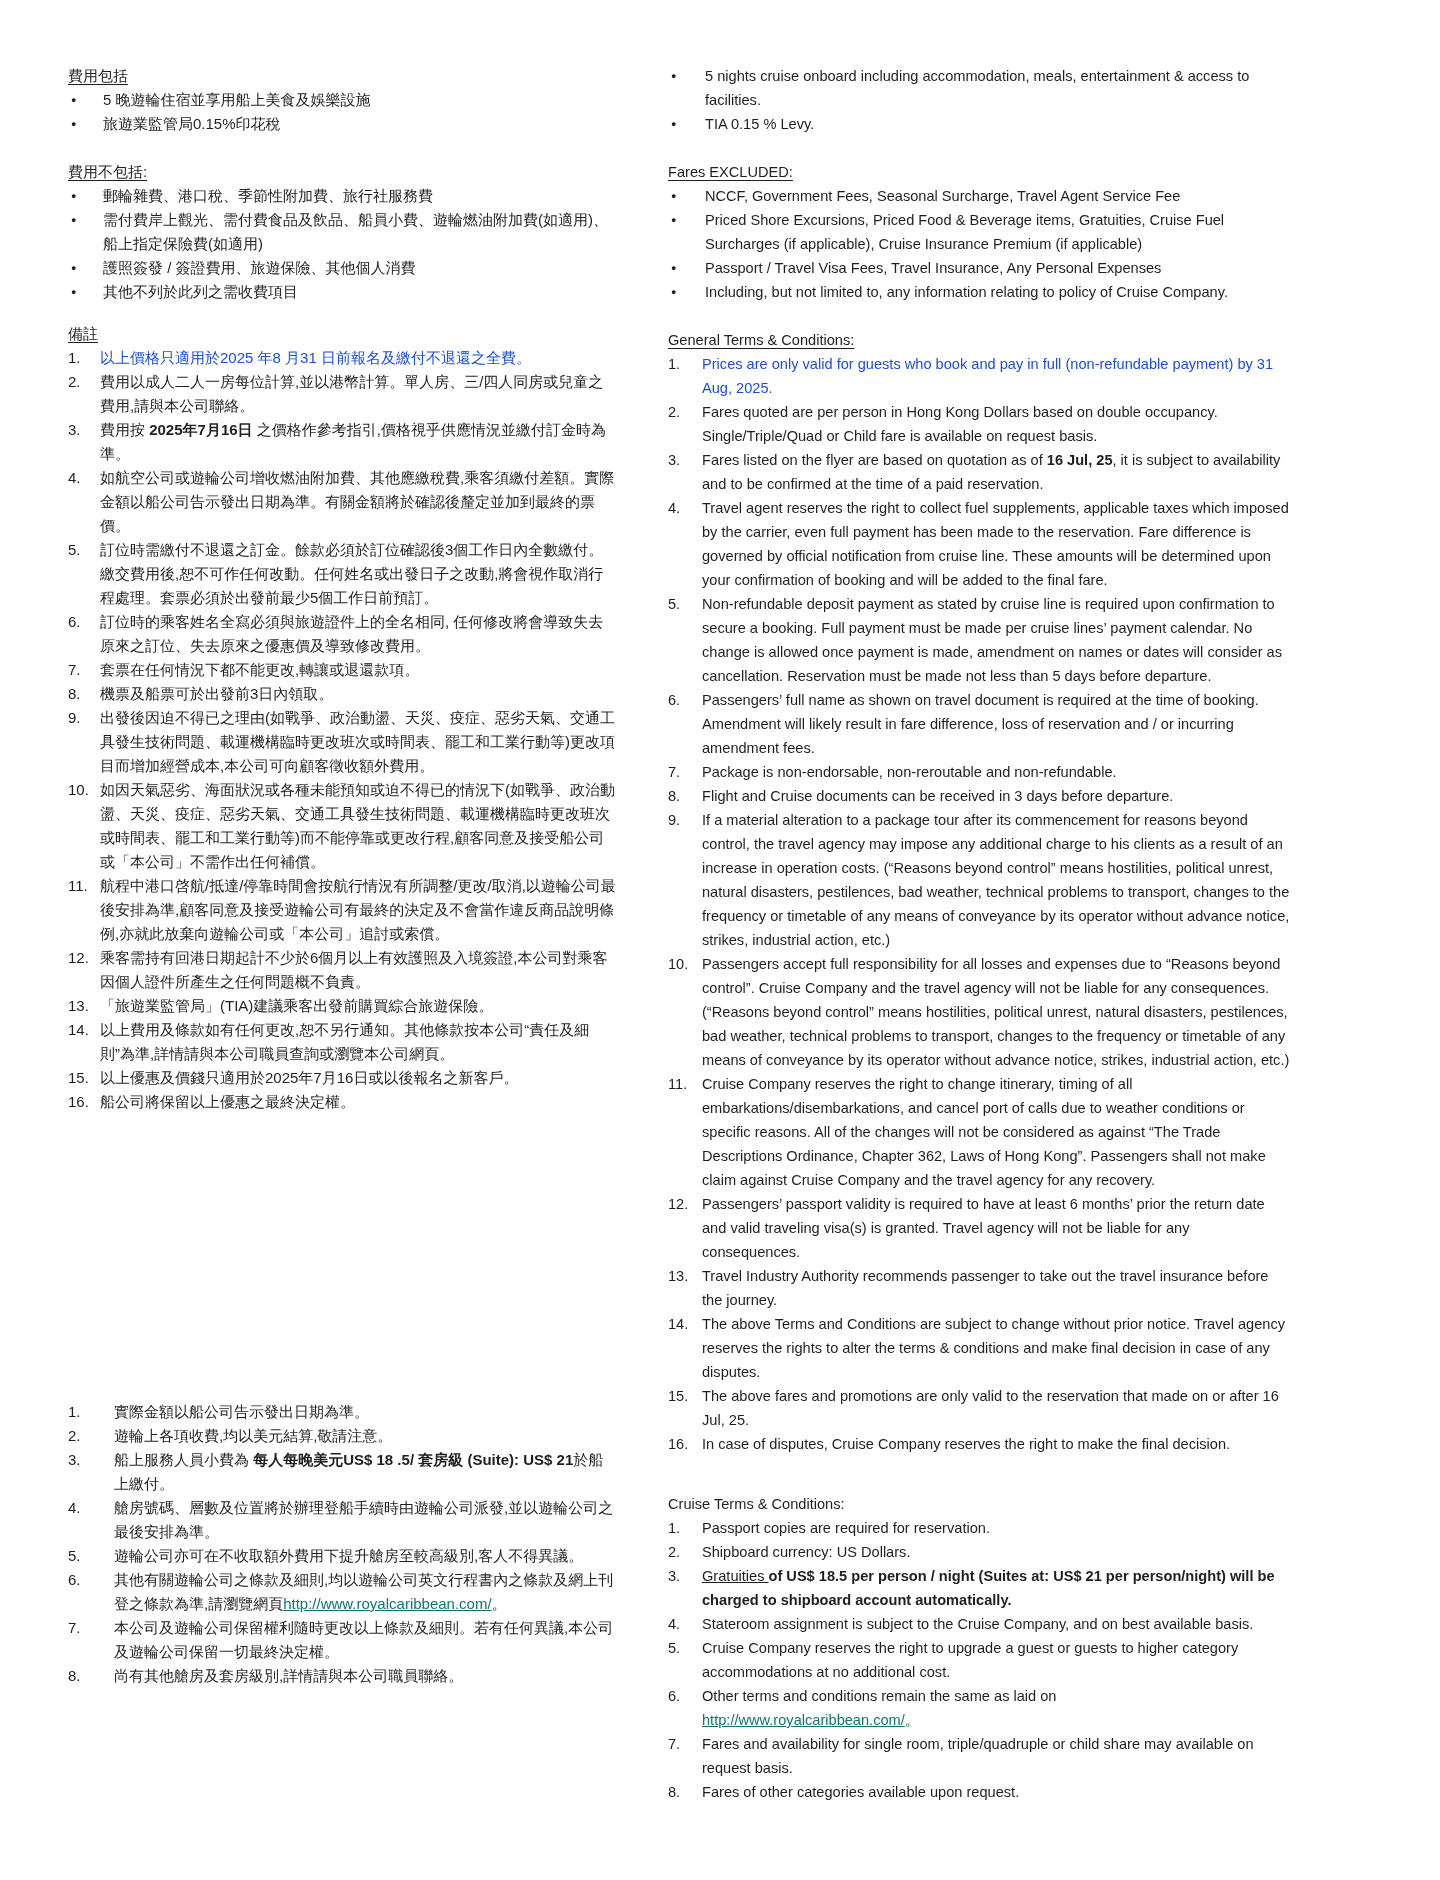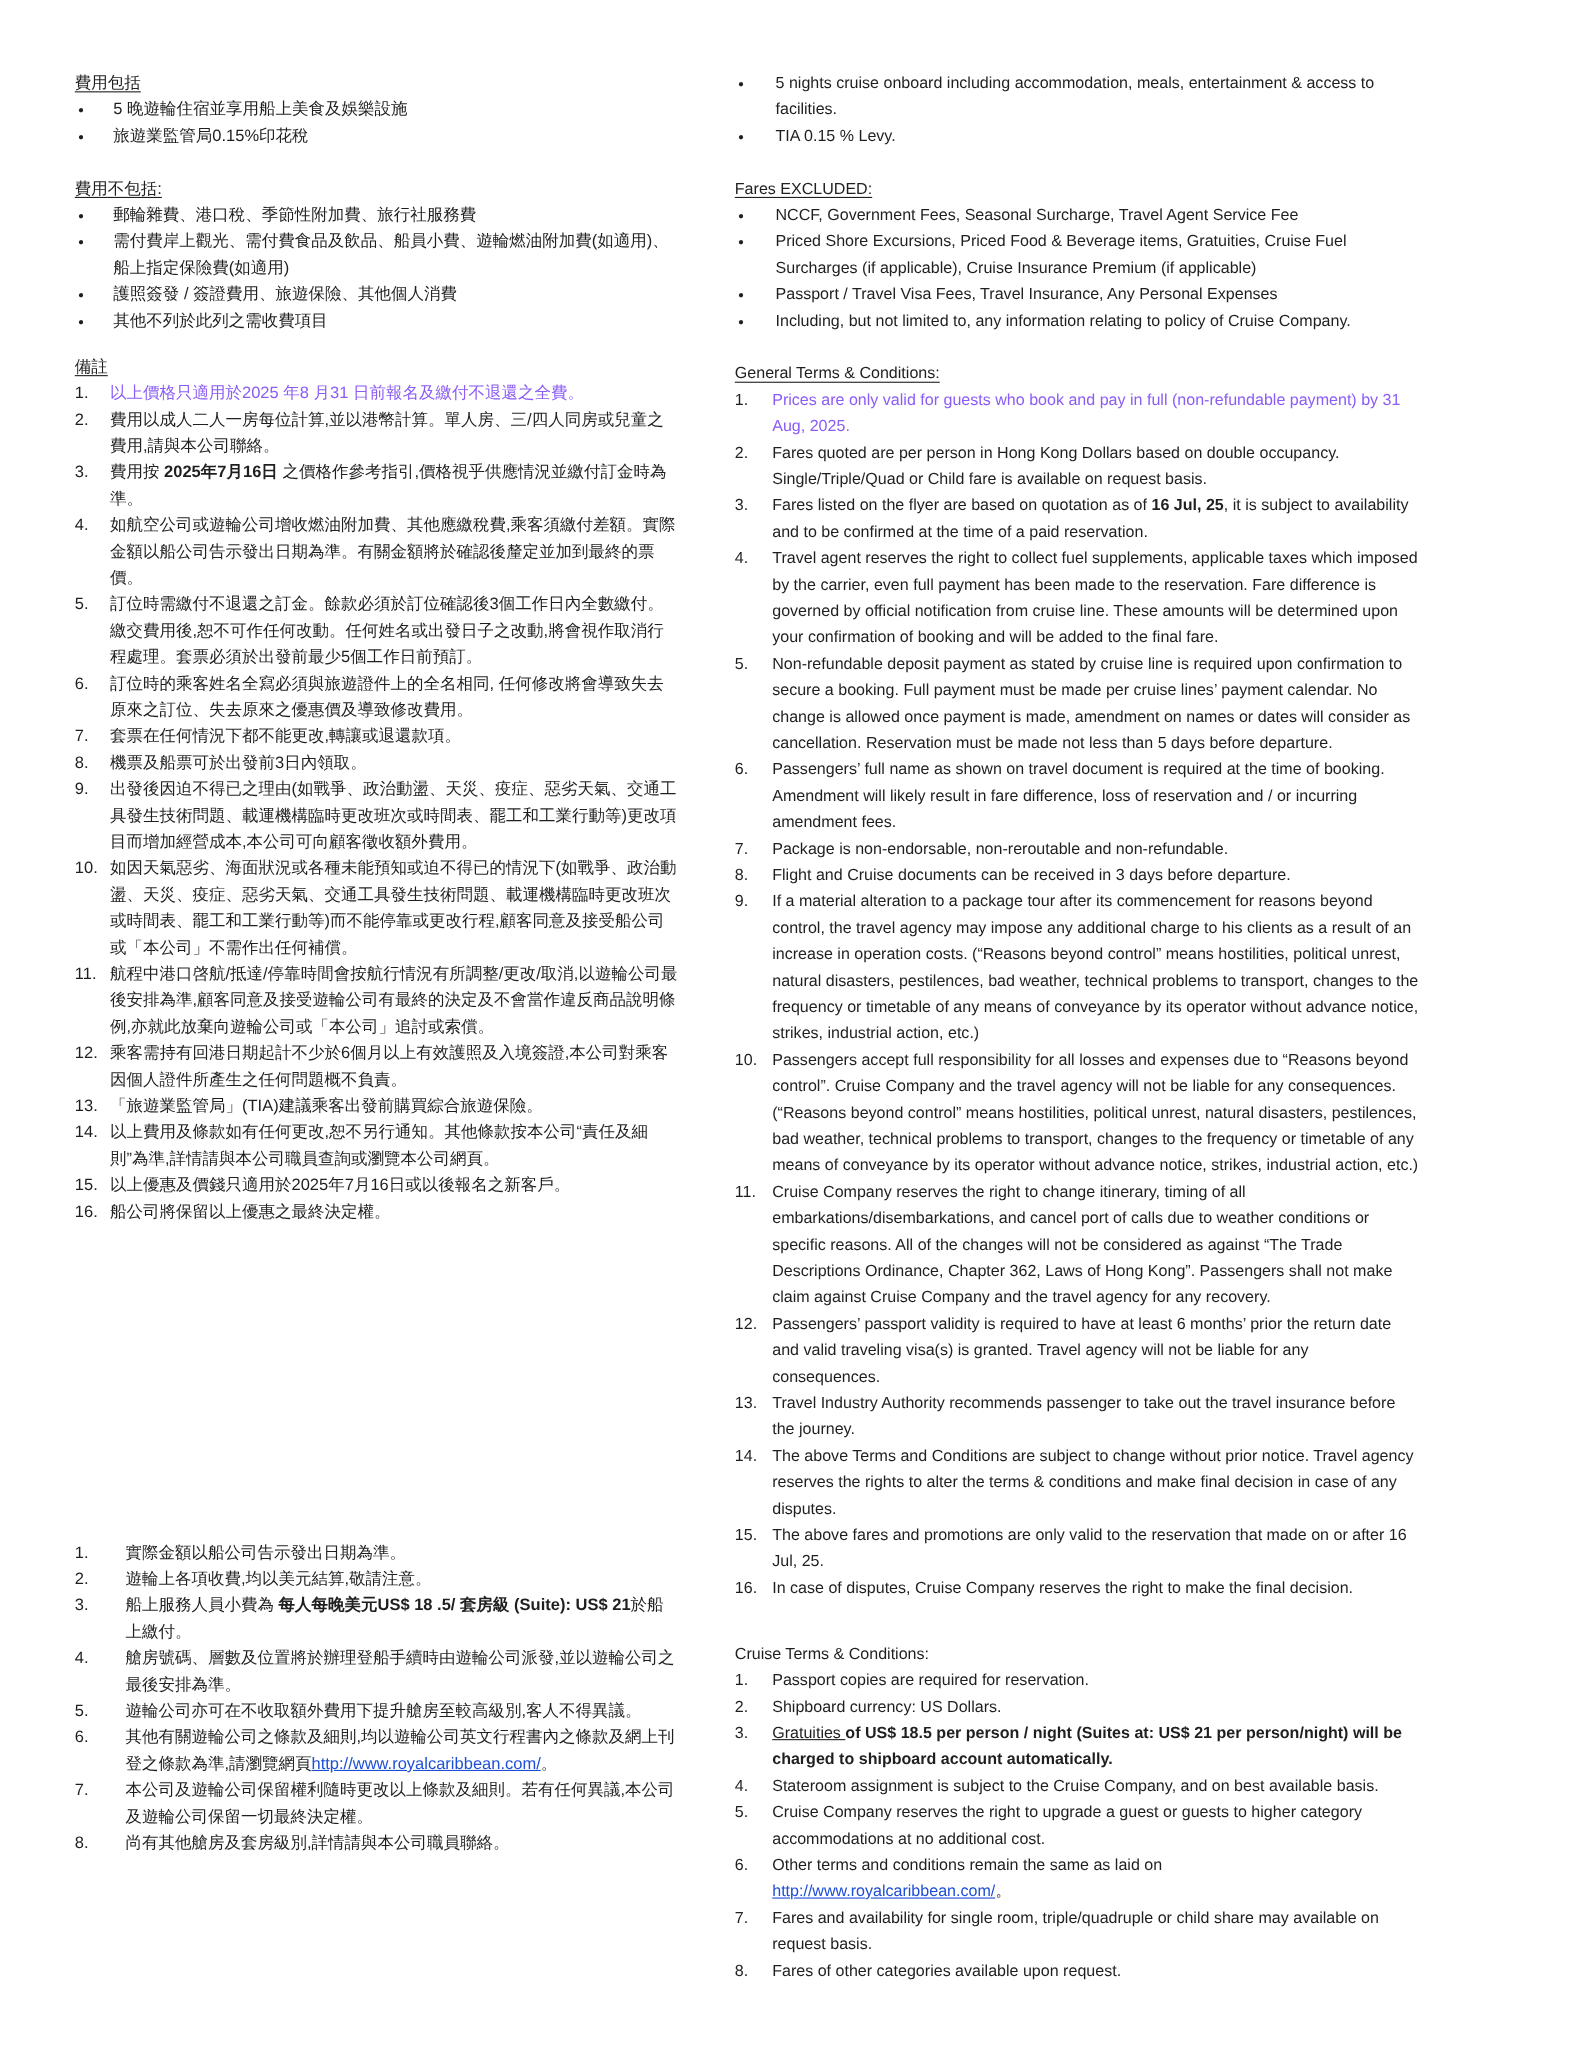--- a/index.html
+++ b/index.html
@@ -17,24 +17,24 @@
   .sec-cruise-zh{margin-top:286px}
   .sec-cruise-en{margin-top:36px}
   .heading{font-weight:400}
   .hu{text-decoration:underline;text-underline-offset:3px}
   .li{display:flex;align-items:flex-start}
   .mk{flex:0 0 32px}
   .col-right .mk{flex:0 0 34px}
   .sec-cruise-zh .mk{flex:0 0 46px}
   .blt{font-size:9px;line-height:24px;padding-left:3px}
   .tx{flex:1}
-  .r{color:#8b5cf6}
+  .r{color:#1d4ed8}
   .u{text-decoration:underline}
   .bu{font-weight:700;}
-  a{color:#1d4ed8;cursor:pointer}
+  a{color:#0f766e;cursor:pointer}
 </style>
 </head>
 <body>
 
 <div class="col col-left">
   <section class="sec">
     <div class="heading hu">費用包括</div>
     <div>
         <div class="li">
           <span class="mk blt">●</span>

